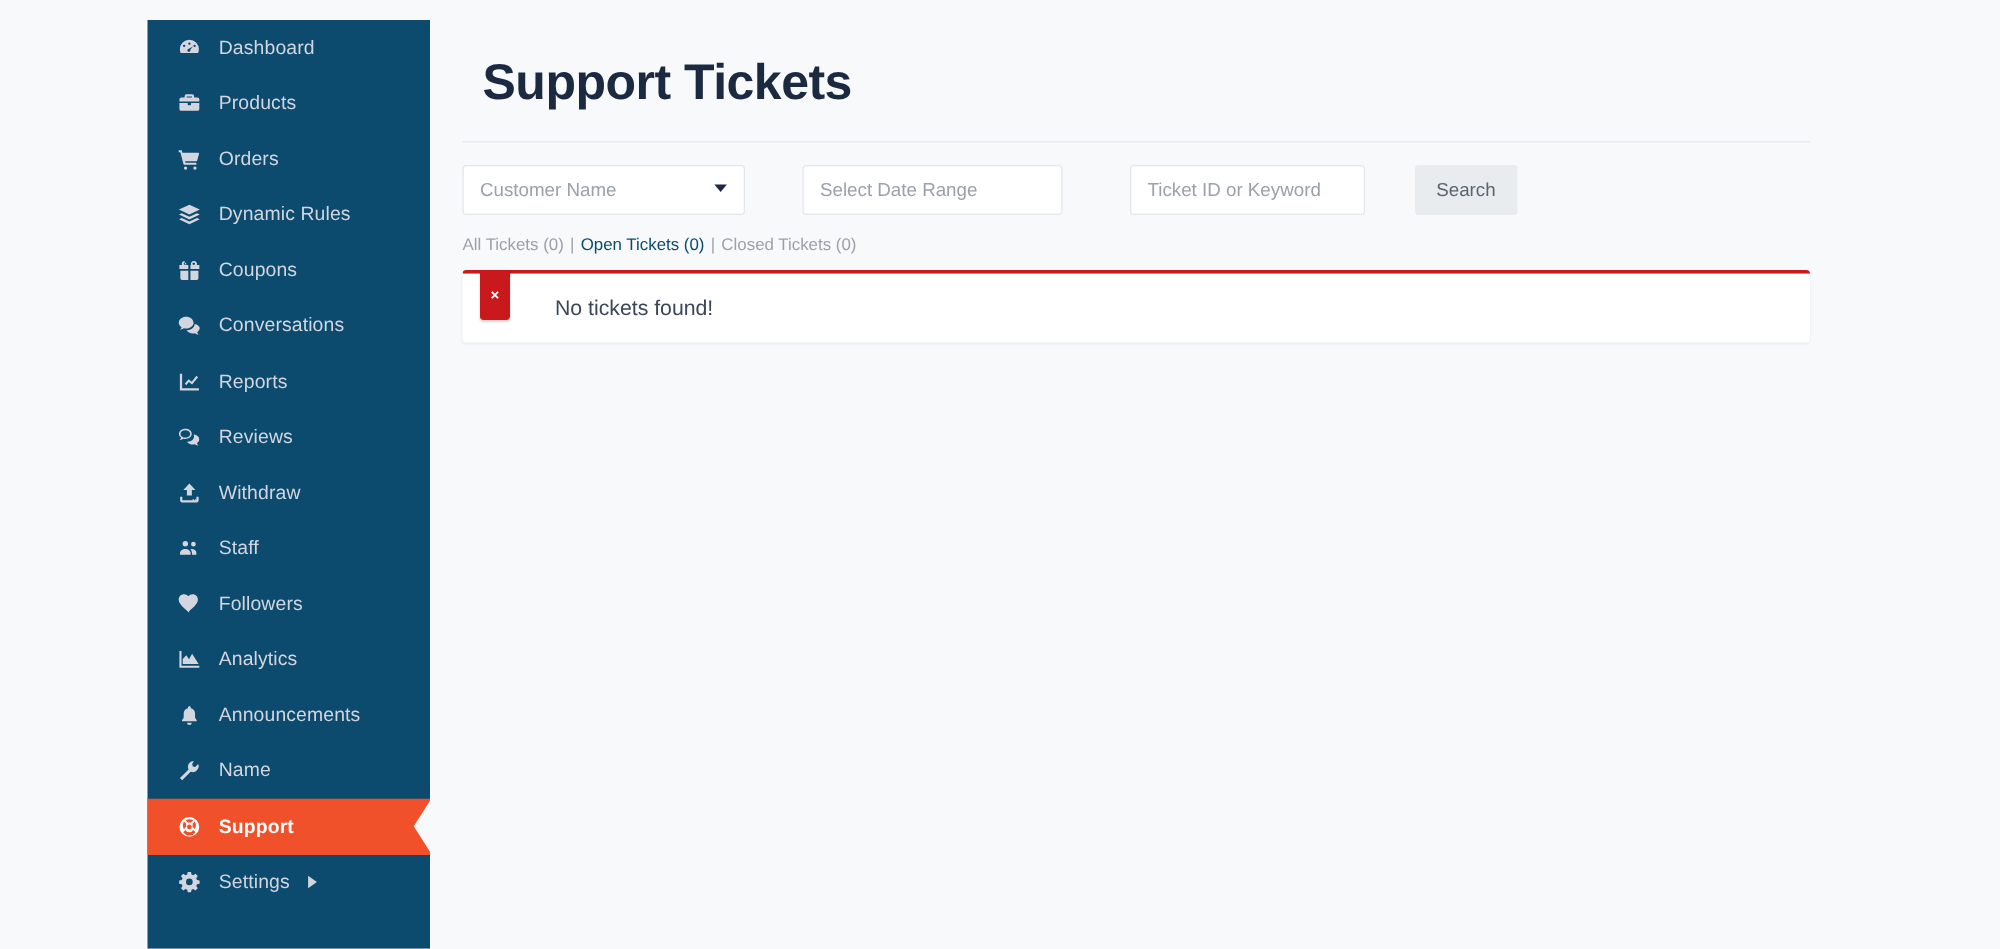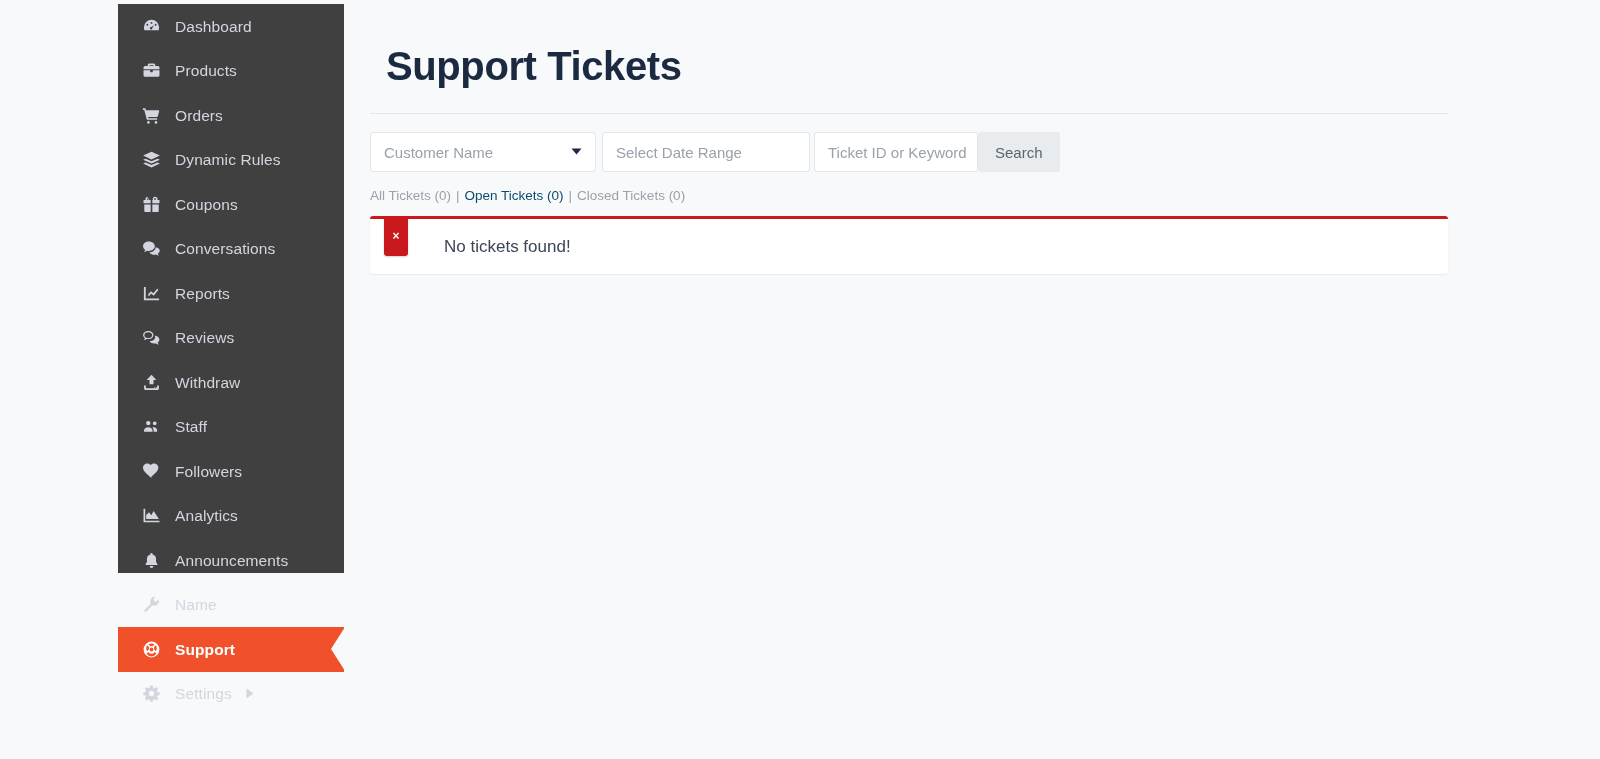--- a/index.html
+++ b/index.html
@@ -8,23 +8,23 @@
     width: 1600px; height: 759px;
     background: #f8f9fb;
     font-family: "Liberation Sans", sans-serif;
     overflow: hidden;
   }
   #app { position: relative; width: 1600px; height: 759px; background: #f8f9fb; }
 
   
   #sidebar {
     position: absolute;
-    left: 118px; top: 4px;
-    width: 226px; height: 569px;
-    background: #404040;
+    left: 118px; top: 16px;
+    width: 226px; height: 743px;
+    background: #0c4a6e;
     overflow: visible;
   }
   .nav-item {
     position: relative;
     display: flex;
     align-items: center;
     height: 44.5px;
     padding-left: 20px;
     color: #d3d6df;
     font-size: 15.5px;
@@ -87,20 +87,21 @@
     background: #e4e7ec;
     width: 1078px;
   }
 
   
   #filter-row {
     display: flex;
     align-items: flex-end;
     margin-top: 18px;
     height: 40px;
+    gap: 40px;
   }
   .ctl {
     height: 40px;
     border: 1px solid #e3e6ea;
     background: #ffffff;
     border-radius: 3px;
     font-size: 15px;
     color: #9aa1ab;
     display: flex;
     align-items: center;
@@ -112,21 +113,21 @@
     justify-content: space-between;
     cursor: pointer;
   }
   #customer-select .caret {
     color: #1e2745;
     font-size: 10px;
     line-height: 1;
   }
   #date-range { width: 208px; margin-left: 6px; }
   #keyword {
-    width: 164px; margin-left: 4px;
+    width: 188px; margin-left: 14px;
     overflow: hidden;
   }
   #keyword .ph { white-space: nowrap; }
   #search-btn {
     height: 40px;
     margin-left: 0;
     background: #e9ecef;
     border: 1px solid #e9ecef;
     border-radius: 3px;
     color: #5a6470;

